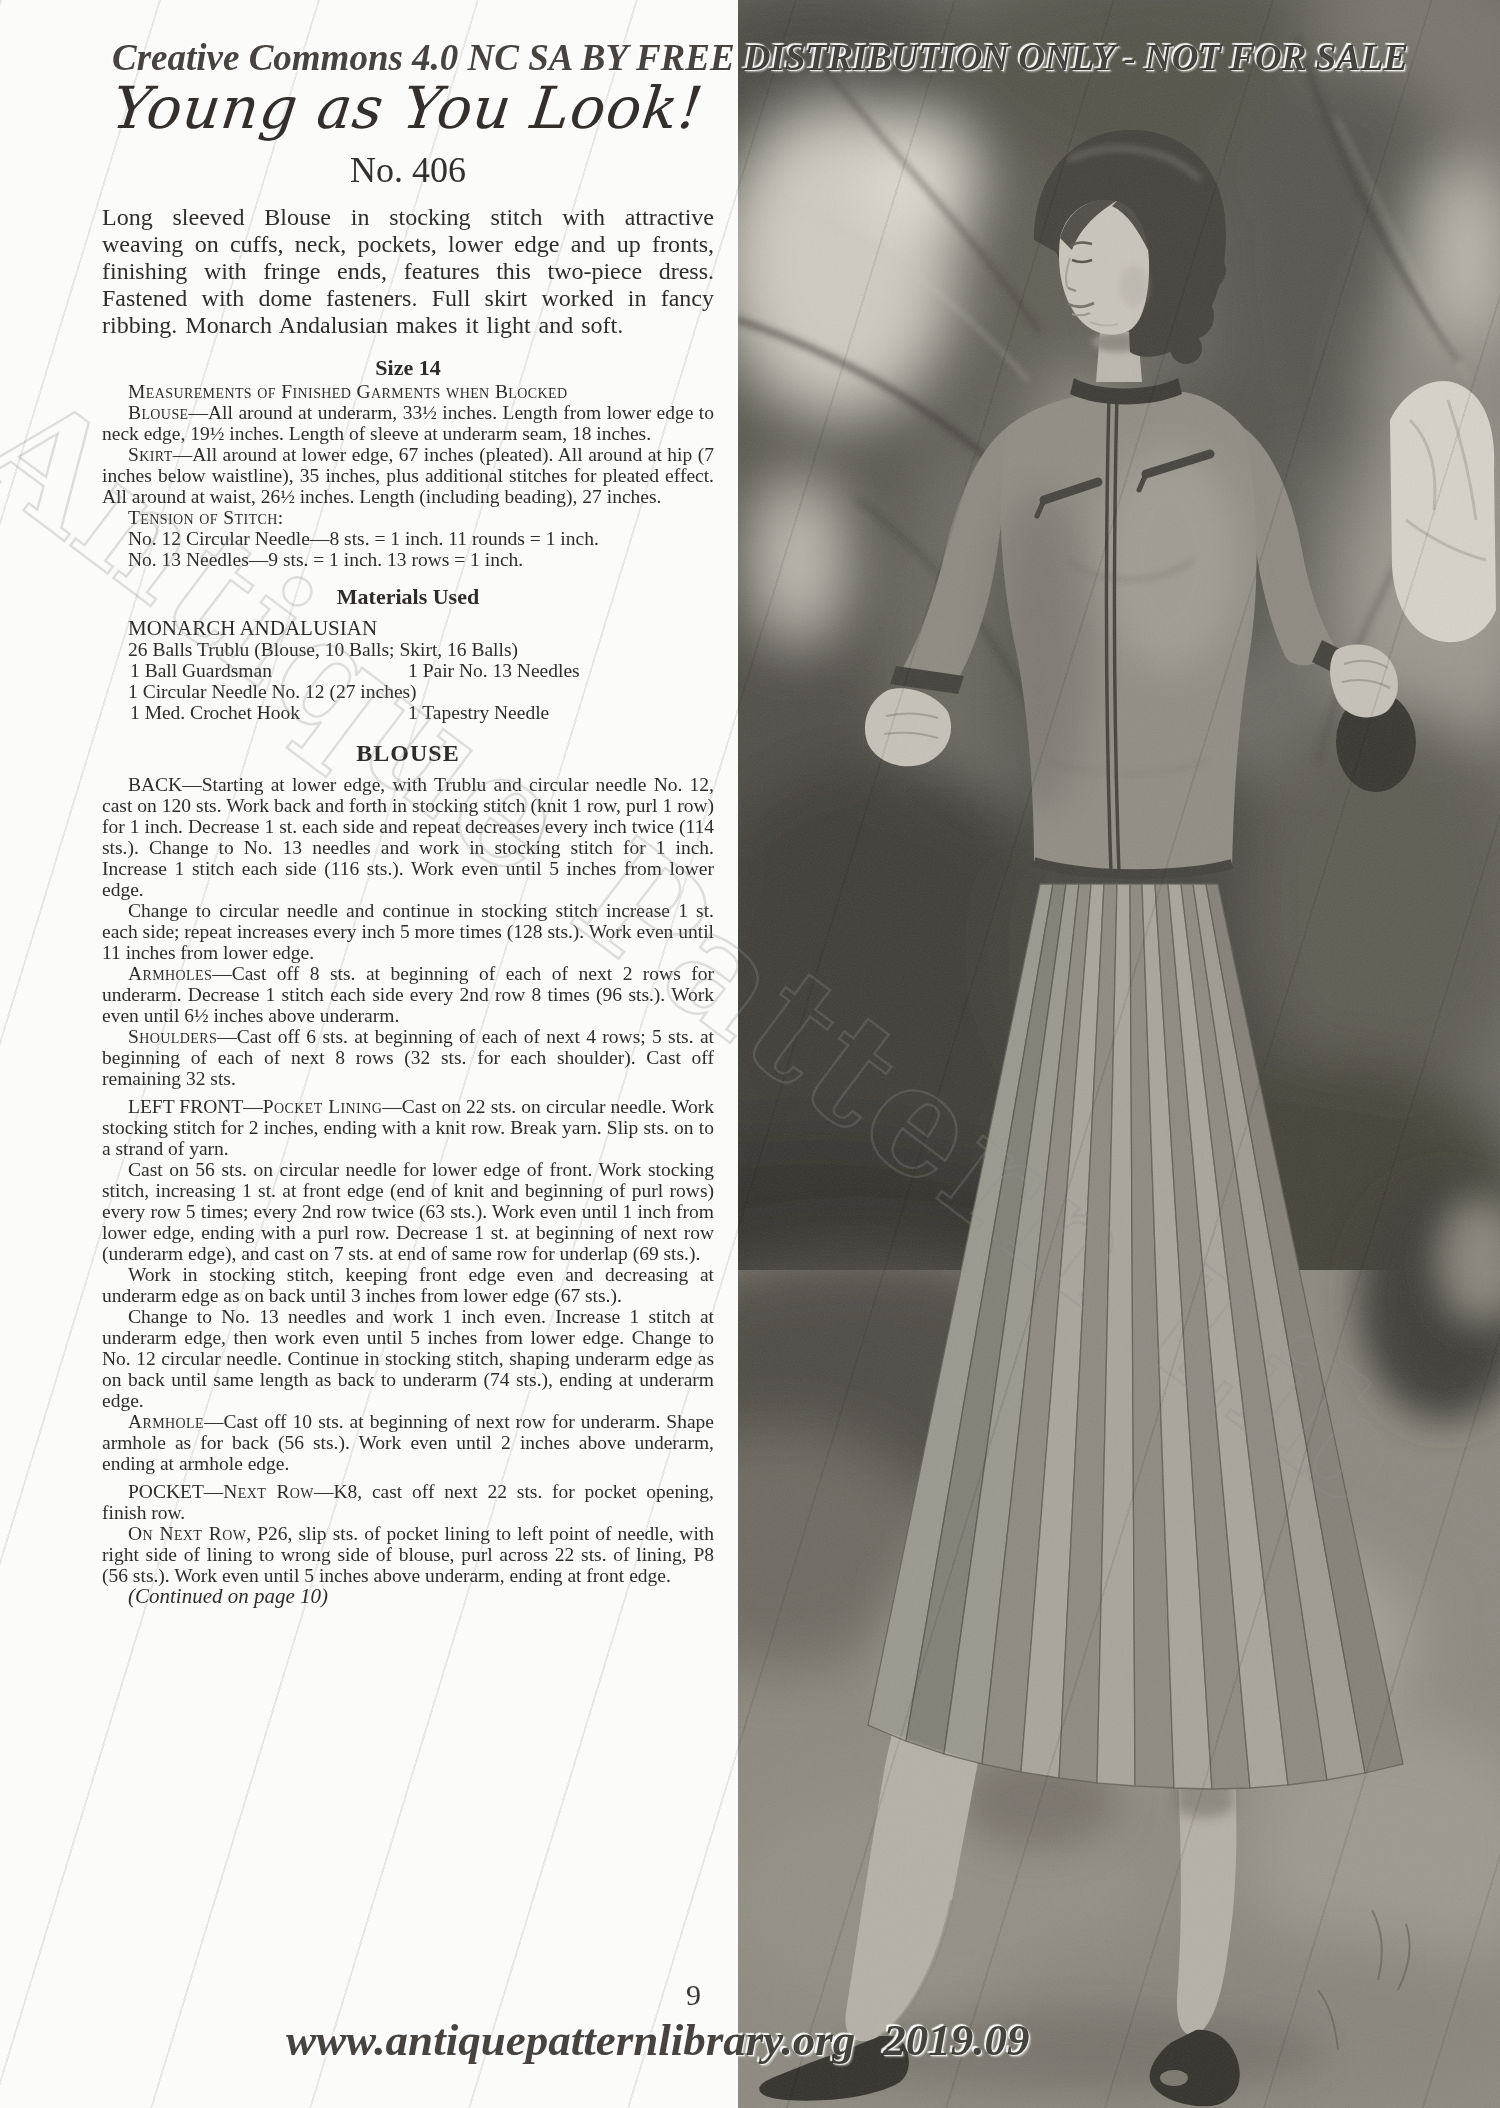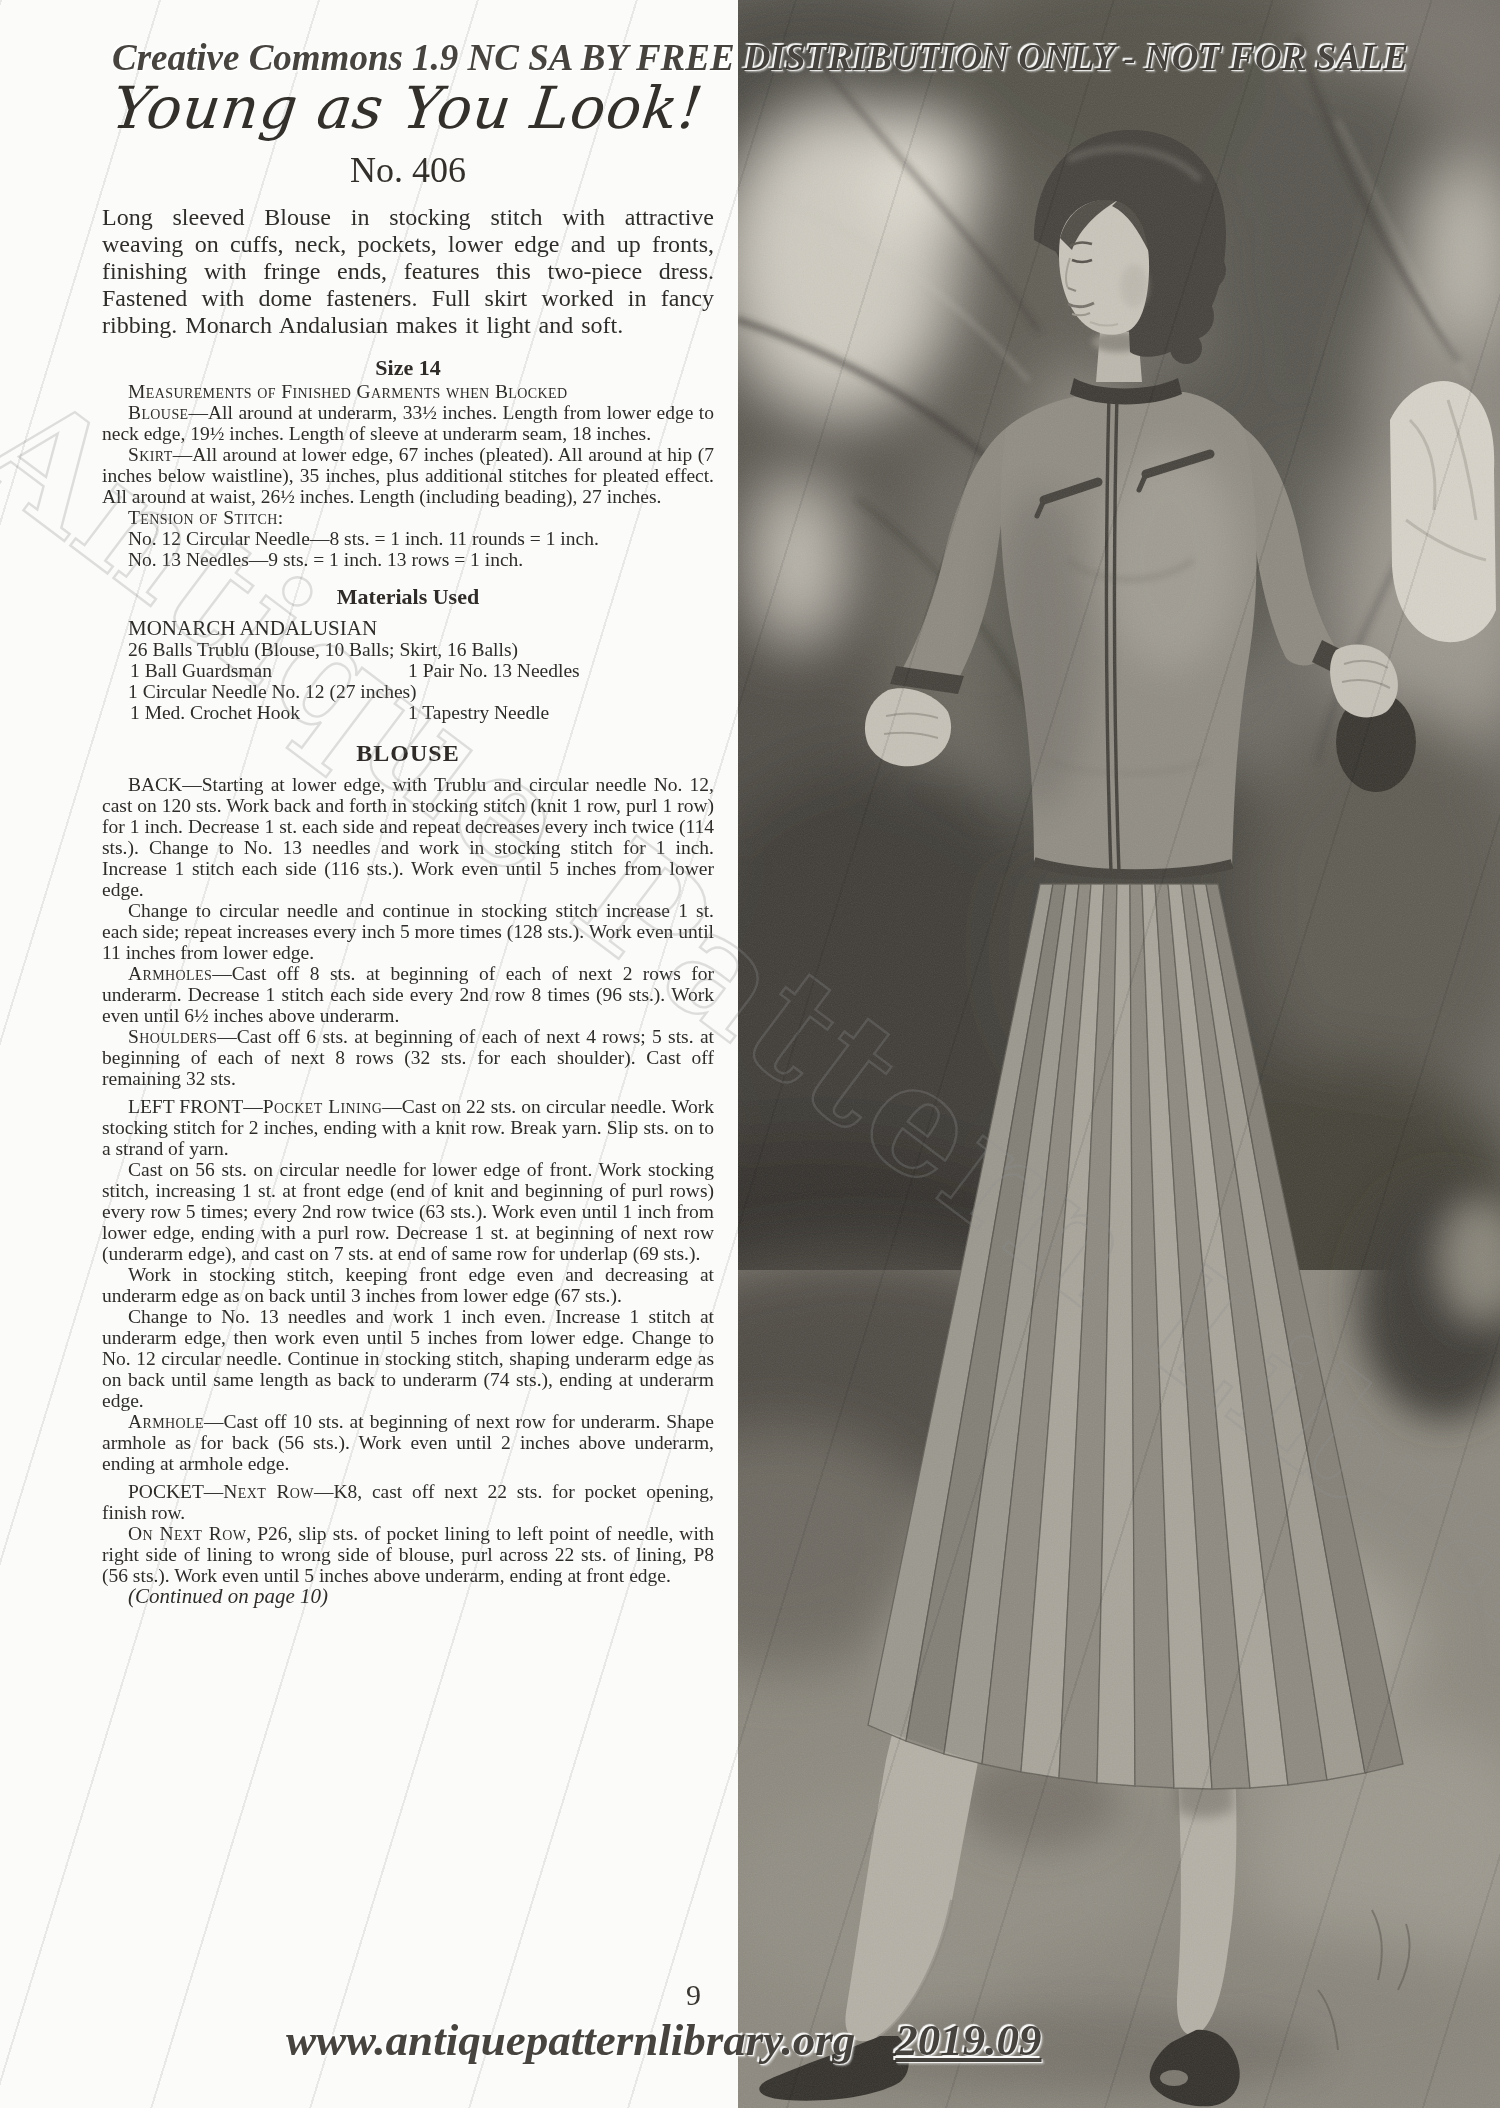--- a/index.html
+++ b/index.html
@@ -23,21 +23,21 @@
   .emboss{
     position:absolute;z-index:7;white-space:nowrap;
     font-family:"Liberation Serif",serif;font-style:italic;font-weight:bold;
     color:rgba(45,42,38,0.88);
     text-shadow:-2px -2px 1px rgba(255,255,255,0.95),
                  2px  2px 2px rgba(255,255,255,0.55),
                  1px  1px 0   rgba(255,255,255,0.75);
   }
   .header-watermark{left:112px;top:36px;font-size:37px;letter-spacing:0px;}
   .footer-url{left:286px;top:2014px;font-size:45px;}
-  .footer-url .date{margin-left:40px;text-decoration:underline;}
+  .footer-url .date{margin-left:28px;}
   .page-number{
     position:absolute;left:686px;top:1978px;z-index:7;
     font-size:30px;color:#3a3733;font-family:"Liberation Serif",serif;
   }
 
   
   .text-col{
     position:absolute;left:102px;top:72px;width:612px;z-index:3;
   }
   .script-title{
@@ -359,19 +359,19 @@
 
   <p class="doc continued">(Continued on page 10)</p>
 </div>
 
 <svg class="ghost-svg" width="1500" height="2108" viewBox="0 0 1500 2108">
   <text x="-30" y="470" transform="rotate(37 -30 470)" font-family="DejaVu Serif, serif" font-size="150" font-weight="bold" fill="none" stroke="#8f8f8f" stroke-opacity="0.28" stroke-width="2.4" letter-spacing="4">Antique Pattern Library</text>
 </svg>
 
 <div class="layer diag-lines"></div>
 
-<div class="emboss header-watermark">Creative Commons 1.9 NC SA BY FREE DISTRIBUTION ONLY - NOT FOR SALE</div>
+<div class="emboss header-watermark">Creative Commons 4.0 NC SA BY FREE DISTRIBUTION ONLY - NOT FOR SALE</div>
 
 <div class="emboss footer-url">
   <span>www.antiquepatternlibrary.org</span><span class="date">2019.09</span>
 </div>
 
 <div class="page-number">9</div>
 
 </body></html>

